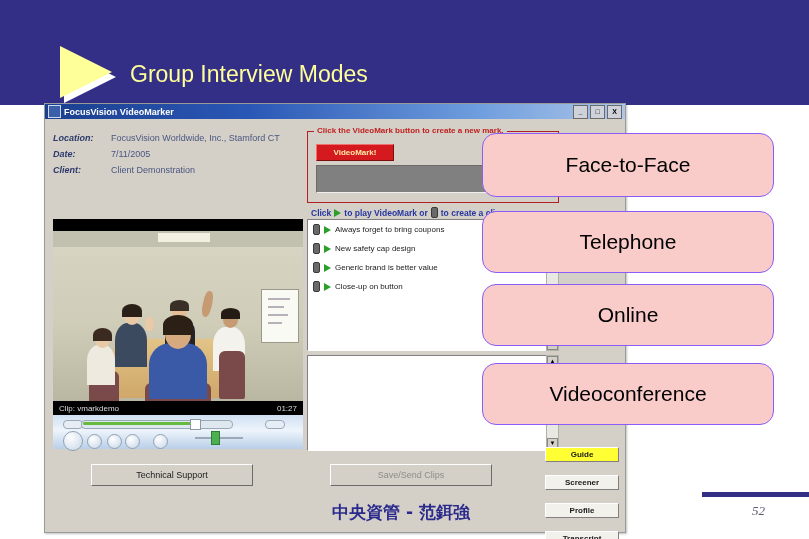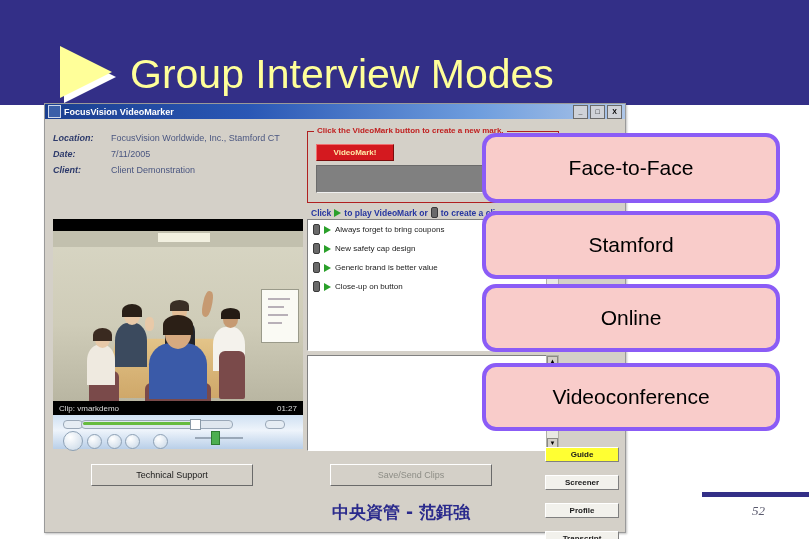--- a/index.html
+++ b/index.html
@@ -31,21 +31,21 @@
     position:absolute;left:4px;top:5px;width:0;height:0;
     border-top:26px solid transparent;border-bottom:26px solid transparent;
     border-left:52px solid #ffffff;
   }
   #title-bullet .tri{
     position:absolute;left:0;top:0;width:0;height:0;
     border-top:26px solid transparent;border-bottom:26px solid transparent;
     border-left:52px solid #ffff99;
   }
   #title-text{
-    font-size:41px;color:#ffff99;letter-spacing:0px;white-space:nowrap;
+    font-size:23px;color:#ffff99;letter-spacing:0px;white-space:nowrap;
     font-family:"Liberation Sans", sans-serif;
   }
   
   #app-window{
     position:absolute;left:44px;top:103px;width:580px;height:428px;
     background:#15803d;
     border:1px solid #9a9a9a;
     box-shadow:1px 1px 2px rgba(0,0,0,.25);
     font-size:9px;
   }
@@ -211,21 +211,21 @@
     margin-top:6px;width:72px;height:14px;background:#f2f1ec;
     border-top:1px solid #ffffff;border-left:1px solid #ffffff;
     border-right:1px solid #808080;border-bottom:1px solid #808080;
     font-size:12px;font-weight:bold;text-align:center;line-height:14px;color:#1a1a1a;
   }
   #ver{width:72px;text-align:center;font-size:7px;color:#6d6d66;margin-top:4px;}
   
   .callout{
     position:absolute;
     background:#f9ccca;
-    border:4px solid #8b5cf6;
+    border:1px solid #8b5cf6;
     border-radius:14px;
     display:flex;align-items:center;justify-content:center;
     font-size:21px;color:#000;
     font-family:"Liberation Sans", sans-serif;
   }
   #callout-0{left:482px;top:133px;width:290px;height:62px;}
   #callout-1{left:482px;top:211px;width:290px;height:60px;}
   #callout-2{left:482px;top:284px;width:290px;height:60px;}
   #callout-3{left:482px;top:363px;width:290px;height:60px;}
   
@@ -411,21 +411,21 @@
         <div id="ver">ver. 1.0.0</div>
       </div>
 
     </div>
   </div>
 
   <div class="callout" id="callout-0">
     <span>Face-to-Face</span>
   </div>
   <div class="callout" id="callout-1">
-    <span>Stamford</span>
+    <span>Telephone</span>
   </div>
   <div class="callout" id="callout-2">
     <span>Online</span>
   </div>
   <div class="callout" id="callout-3">
     <span>Videoconference</span>
   </div>
 
   <div id="cn-overlay">中央資管 - 范鉺強</div>
 

